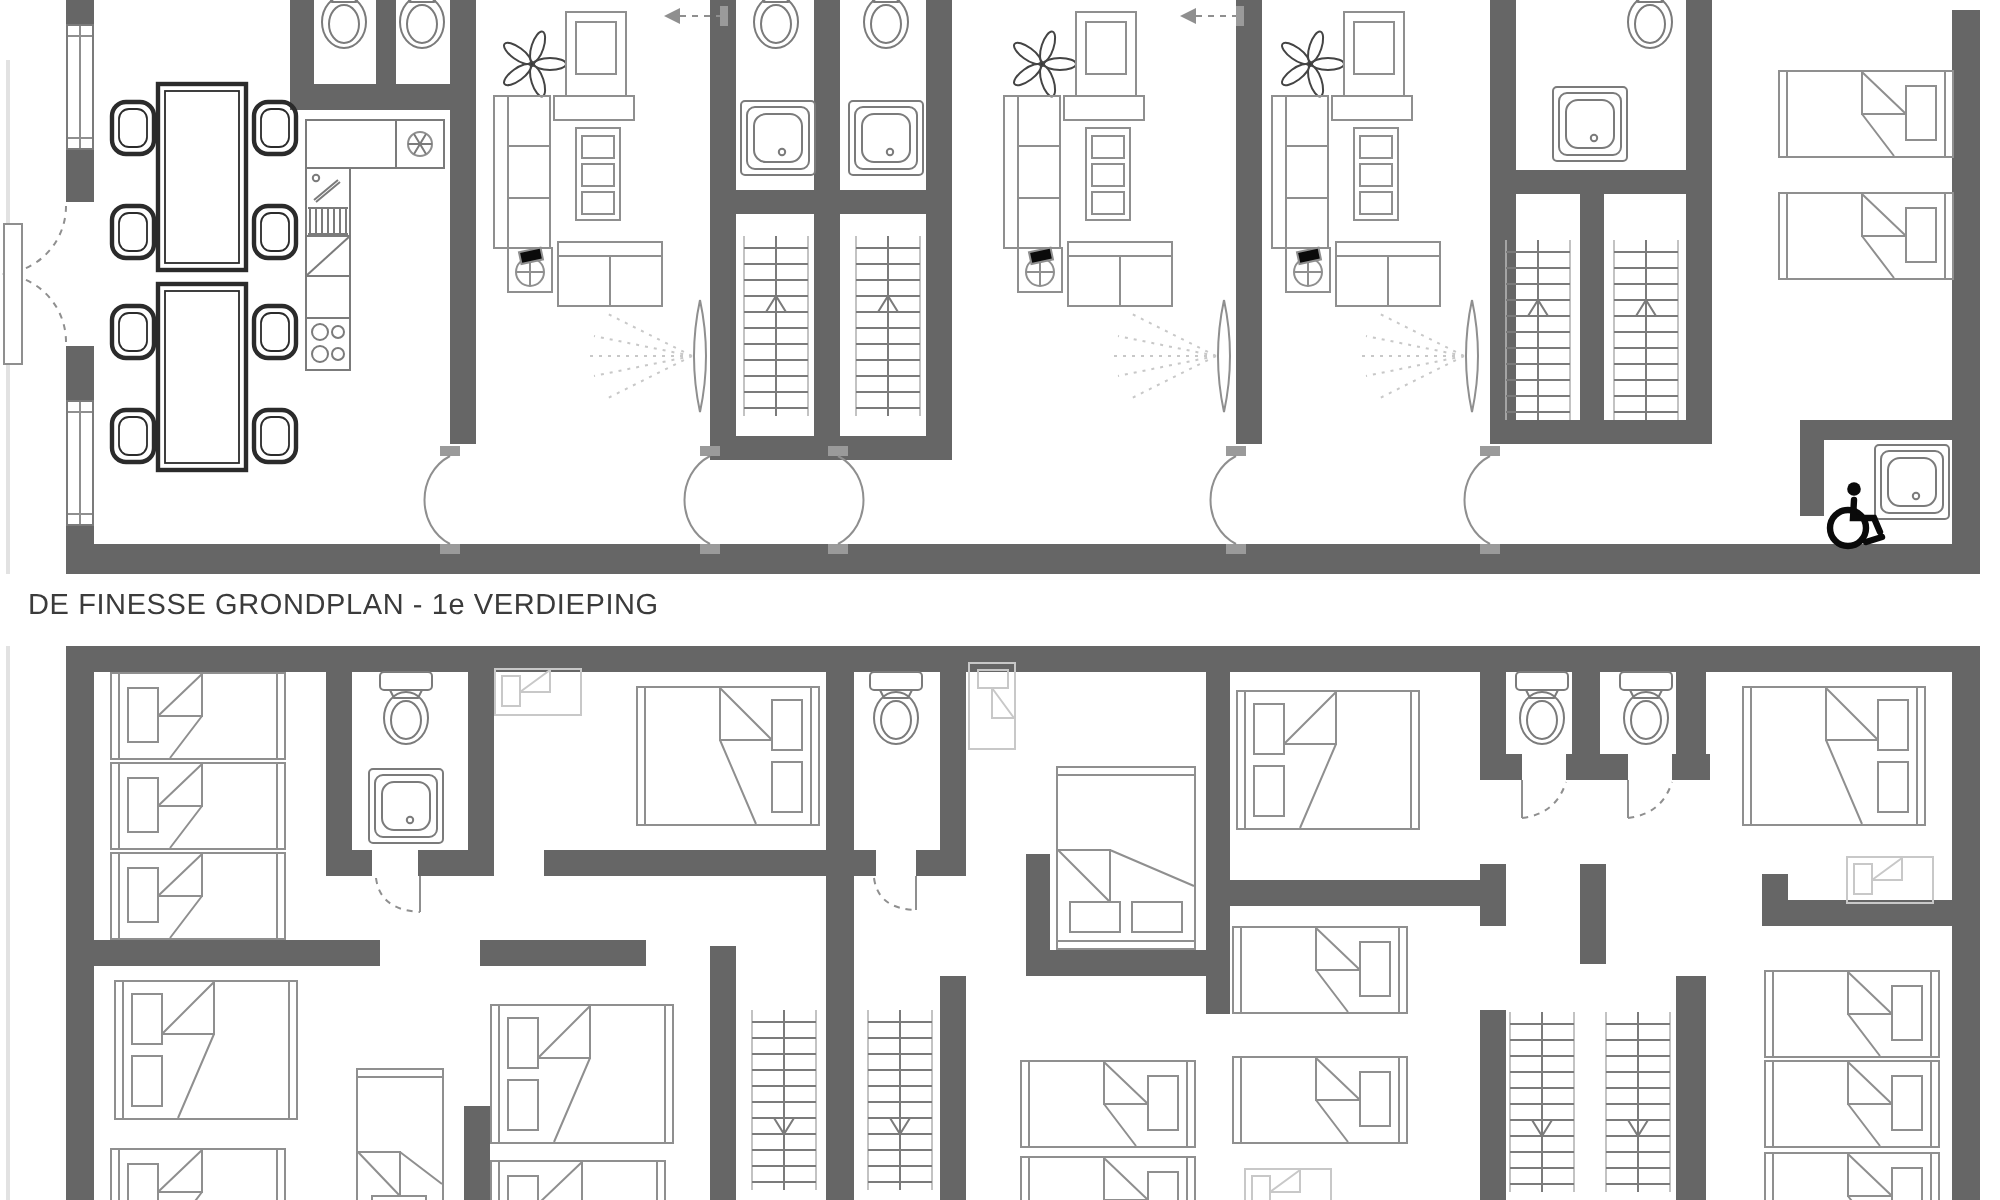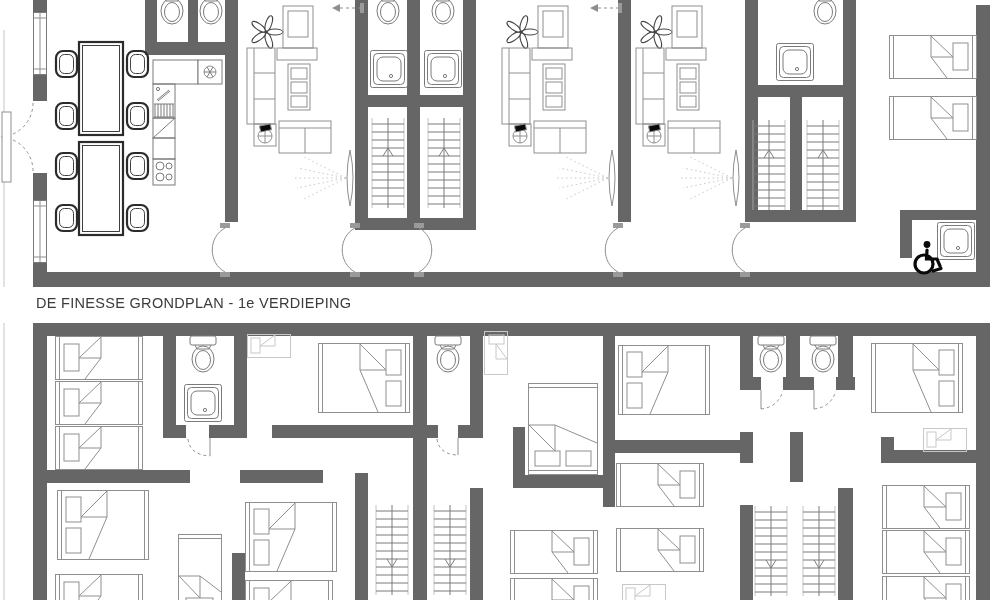--- a/index.html
+++ b/index.html
@@ -1,19 +1,19 @@
 <!DOCTYPE html>
 <html style="--background: #ffffff; --wall: #666666; --line: #8f8f8f; --line_mid: #7b7b7b; --line_dark: #2b2b2b; --faint: #c8c8c8; --black: #0a0a0a; --title_text: #3b3b3b;"><head>
 <meta charset="utf-8">
 <style>
   html,body{margin:0;padding:0;background:#fff;}
   #stage{position:relative;width:1000px;height:600px;background:var(--background,#fff);overflow:hidden;
          font-family:"Liberation Sans", sans-serif;}
   #plan-title{position:absolute;left:14px;top:295px;font-size:14.5px;letter-spacing:.3px;
-              color:var(--title_text,#3b3b3b);white-space:nowrap;margin-left:22px;}
+              color:var(--title_text,#3b3b3b);white-space:nowrap;}
   svg{position:absolute;left:0;top:0;}
   .w{fill:var(--wall,#666);}
   .edge{fill:#e2e2e2;}
   .s1{fill:none;stroke:var(--line,#8f8f8f);stroke-width:1;}
   .s1f{fill:#fff;stroke:var(--line,#8f8f8f);stroke-width:1;}
   .sm{fill:none;stroke:var(--line_mid,#7b7b7b);stroke-width:1;}
   .smf{fill:#fff;stroke:var(--line_mid,#7b7b7b);stroke-width:1;}
   .sd{fill:none;stroke:var(--line_dark,#2b2b2b);stroke-width:2.2;}
   .sdt{fill:none;stroke:var(--line_dark,#2b2b2b);stroke-width:.9;}
   .sft{fill:none;stroke:var(--faint,#c8c8c8);stroke-width:1;}

